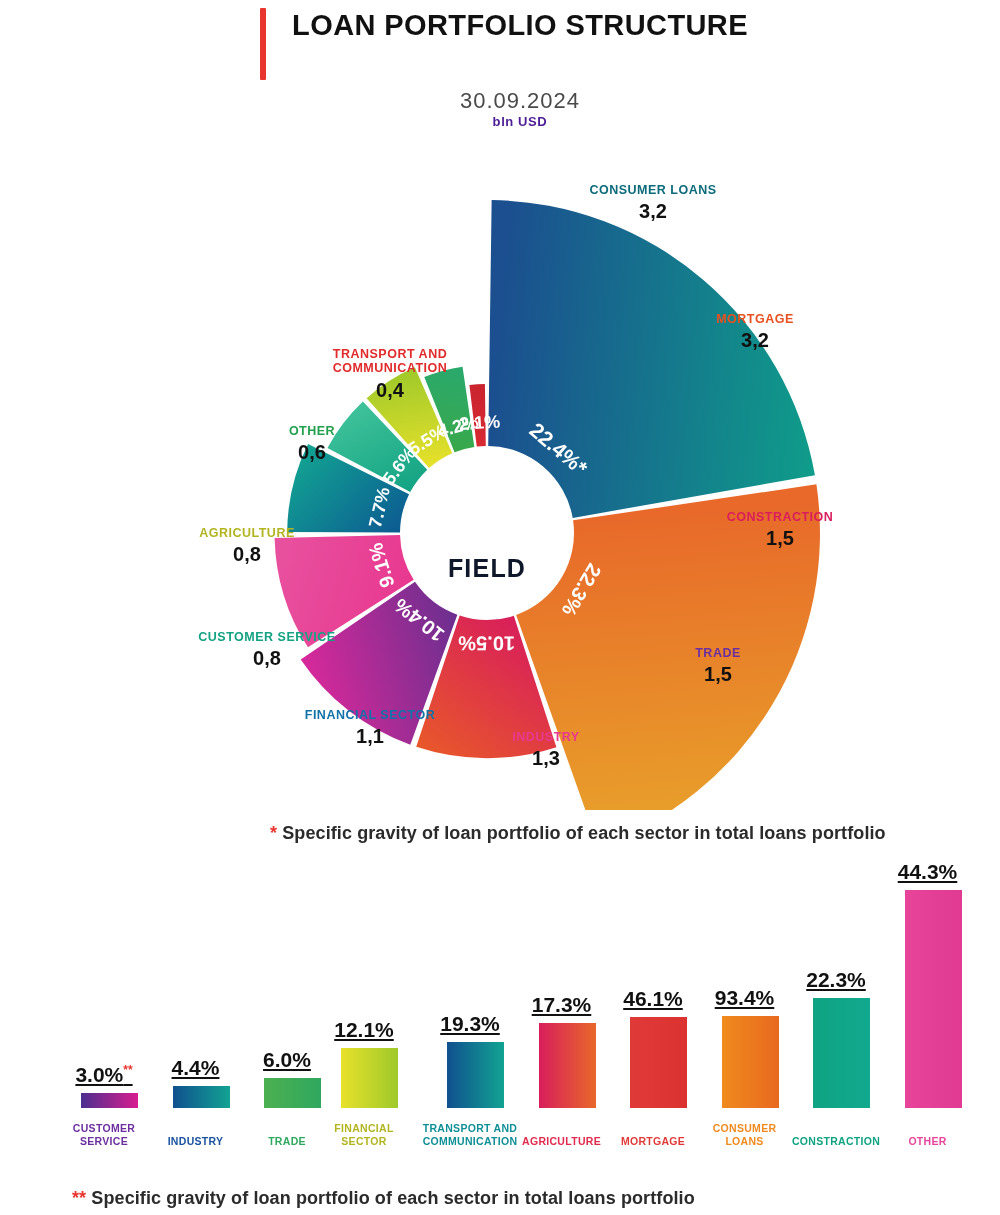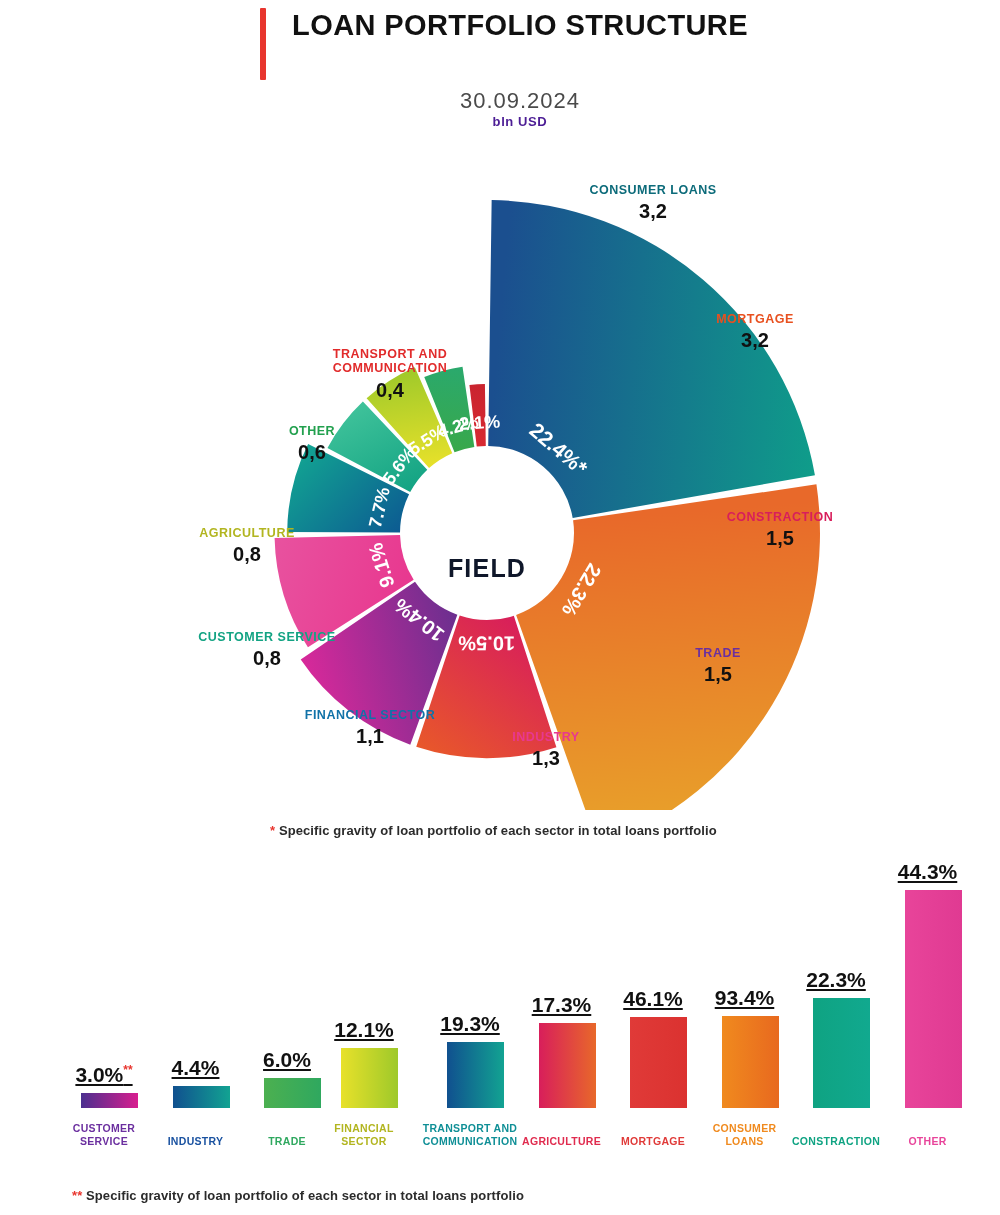--- a/index.html
+++ b/index.html
@@ -30,21 +30,21 @@
   .center-label{
     position:absolute;left:387px;top:368px;width:200px;text-align:center;
     font-size:25px;font-weight:bold;letter-spacing:1.2px;color:#0f172a;margin-top:36px;
   }
   
   .callout{position:absolute;text-align:center;line-height:1.15;}
   .callout .cl-name{font-size:12.5px;font-weight:bold;letter-spacing:0.5px;text-transform:uppercase;}
   .callout .cl-val{font-size:20px;font-weight:bold;color:#111;margin-top:3px;}
   
   .note{
-    position:absolute;font-size:13px;color:#2b2b2b;font-weight:bold;
+    position:absolute;font-size:18px;color:#2b2b2b;font-weight:bold;
     letter-spacing:0.1px;
     text-align:center;
   }
   .note .ast{color:#e8352e;font-weight:bold;}
   .note1{left:270px;top:823px;}
   .note2{left:72px;top:1188px;}
   
   .bars{position:absolute;left:0;top:860px;width:1000px;height:300px;}
   .bar-col{position:absolute;bottom:0;width:92px;text-align:center;}
   .bar-value{

